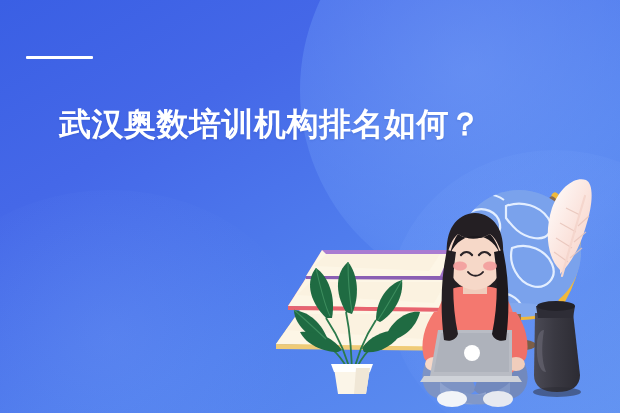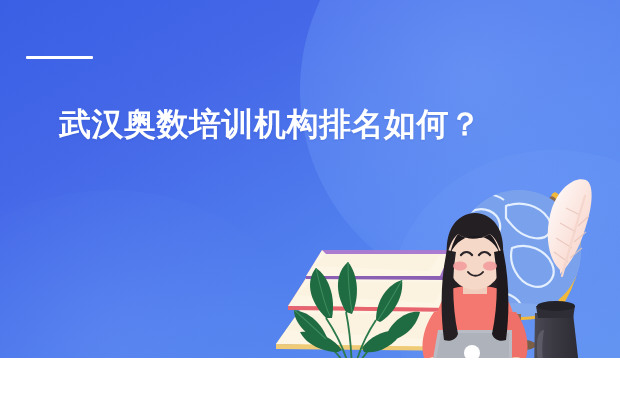--- a/index.html
+++ b/index.html
@@ -3,21 +3,21 @@
 <meta charset="utf-8">
 <style>
   html, body {
     margin: 0;
     padding: 0;
     background: #ffffff;
   }
   #stage {
     position: relative;
     width: 620px;
-    height: 358px;
+    height: 413px;
     overflow: hidden;
     font-family: "Liberation Sans", "DejaVu Sans", sans-serif;
   }
   .bg-base {
     position: absolute;
     inset: 0;
     background: linear-gradient(150deg, #3a5fe4 0%, #4568e8 28%, #5180ee 62%, #5f91f0 100%);
   }
   .bg-blob-a {
     position: absolute;

